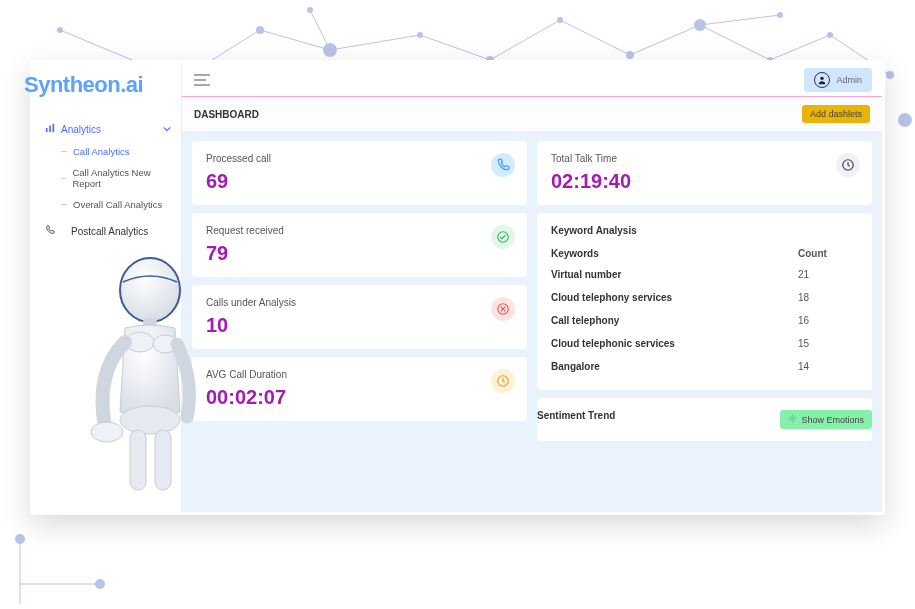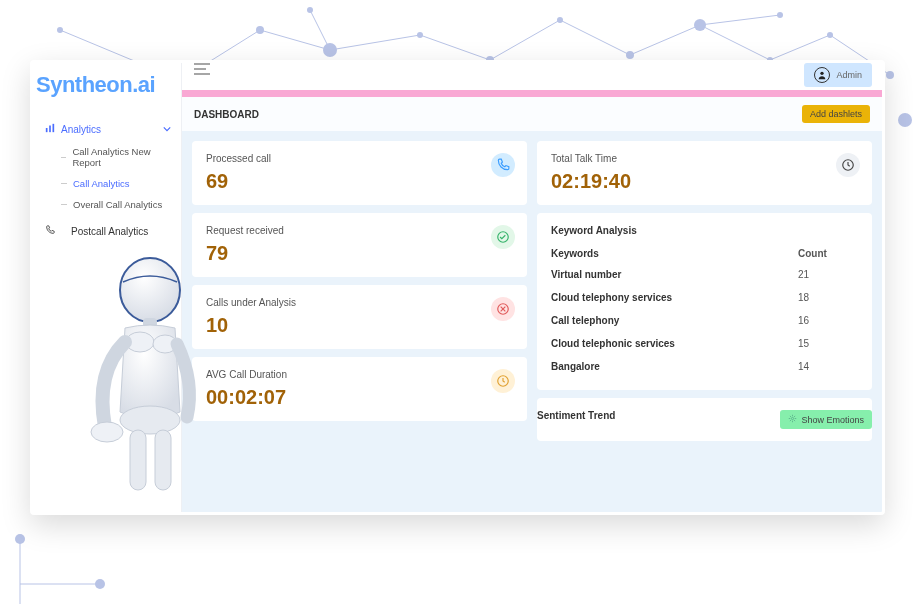--- a/index.html
+++ b/index.html
@@ -19,54 +19,54 @@
     .sidebar-item { display:flex; align-items:center; gap:16px; padding:6px 10px 6px 12px; font-size:10px; cursor:pointer; }
     .sidebar-item.primary { color:#4b6dff; justify-content:space-between; }
     .sidebar-item.primary .left { display:flex; align-items:center; gap:6px; }
     .sidebar-sub { padding:5px 10px 5px 28px; font-size:9.5px; color:#555; cursor:pointer; display:flex; align-items:center; gap:6px; }
     .sidebar-sub.active { color:#4b6dff; }
     .dash { width:6px; height:1px; background:#ccc; display:inline-block; }
     .nav-bar-icon { width:10px; height:10px; }
 
     
     .maincol { flex:1; display:flex; flex-direction:column; background:#fff; border-left:1px solid #eef0f4; }
-    .topbar { height:34px; display:flex; align-items:flex-start; justify-content:space-between; padding:0 10px 0 12px; border-bottom:7px solid #f9a8d4; }
+    .topbar { height:34px; display:flex; align-items:center; justify-content:space-between; padding:0 10px 0 12px; border-bottom:1px solid #f9a8d4; }
     .hamburger { cursor:pointer; }
     .hamburger svg { display:block; }
     .user-chip { display:flex; align-items:center; gap:6px; background:#cfe6ff; border-radius:3px; padding:4px 10px; font-size:9px; color:#666; cursor:pointer; }
     .avatar { width:16px; height:16px; border:1px solid #333; border-radius:50%; display:flex; align-items:center; justify-content:center; }
     .avatar svg { width:10px; height:10px; }
 
     .titlebar { display:flex; align-items:center; justify-content:space-between; padding:8px 12px; font-size:10px; font-weight:bold; color:#333; background:#fbfdff; }
     .btn-add { background:#eab308; border:none; border-radius:3px; padding:4px 8px; font-size:9px; color:#444; cursor:pointer; }
 
     .content { flex:1; background:#eaf3fb; padding:10px; display:flex; gap:10px; overflow:hidden; }
     .col-left, .col-right { display:flex; flex-direction:column; gap:8px; flex:1; }
 
     .card { background:#fff; border-radius:4px; padding:12px 14px; position:relative; }
     .card-title { font-size:10px; color:#555; }
-    .card-value { font-size:20px; font-weight:bold; margin-top:6px; color:#a16207; }
+    .card-value { font-size:20px; font-weight:bold; margin-top:6px; color:#a21caf; }
     .card-icon { position:absolute; right:12px; top:12px; width:24px; height:24px; border-radius:50%; display:flex; align-items:center; justify-content:center; }
     .ic-phone { background:#d2ecff; }
     .ic-check { background:#e2f7e8; }
     .ic-x     { background:#ffe3e3; }
     .ic-clock-y { background:#fff1d6; }
     .ic-clock-g { background:#eef1f5; }
 
     .kw-table { margin-top:8px; font-size:10px; color:#333; }
     .kw-head { display:flex; font-weight:bold; padding:4px 0; }
     .kw-row  { display:flex; padding:6px 0; font-size:10px; }
     .kw-k    { flex:1; }
     .kw-v    { width:60px; color:#555; }
 
     .sentiment-card { display:flex; justify-content:space-between; padding:12px 0; }
     .btn-emotions { background:#86efac; border:none; border-radius:3px; padding:4px 8px; font-size:9px; color:#444; cursor:pointer; display:flex; align-items:center; gap:4px; }
 
     
-    .logo { position:absolute; left:36px; top:72px; z-index:3; font-size:22px; font-weight:600; color:#5aa3ff; letter-spacing:-0.5px; }
+    .logo { position:absolute; left:24px; top:72px; z-index:3; font-size:22px; font-weight:600; color:#5aa3ff; letter-spacing:-0.5px; }
 
     
     .robot { position:absolute; left:85px; top:252px; width:130px; height:265px; z-index:4; pointer-events:none; }
 
     
     .bl-deco { position:absolute; left:0; bottom:0; width:200px; height:100px; z-index:0; }
   </style>
 </head>
 <body>
 
@@ -132,27 +132,27 @@
         </span>
         <span>Analytics</span>
       </span>
       <span>
         <svg width="8" height="8" viewBox="0 0 10 10">
             <path d="M1 3 L5 7 L9 3" stroke="#4b6dff" stroke-width="1.5" fill="none"></path>
           </svg>
       </span>
     </div>
 
+    <div class="sidebar-sub active">
+      <span class="dash"></span>
+      <span>Call Analytics</span>
+    </div>
     <div class="sidebar-sub">
       <span class="dash"></span>
       <span>Call Analytics New Report</span>
-    </div>
-    <div class="sidebar-sub active">
-      <span class="dash"></span>
-      <span>Call Analytics</span>
     </div>
     <div class="sidebar-sub">
       <span class="dash"></span>
       <span>Overall Call Analytics</span>
     </div>
 
     <div class="sidebar-item" style="color:#333; margin-top:4px;">
       <span>
         <svg width="10" height="10" viewBox="0 0 24 24">
             <path fill="none" stroke="#333" stroke-width="2" d="M6 2c-1 0-2 1-2 2 0 9 7 16 16 16 1 0 2-1 2-2v-3l-5-2-2 2c-3-1-5-3-6-6l2-2-2-5H6z"></path>

